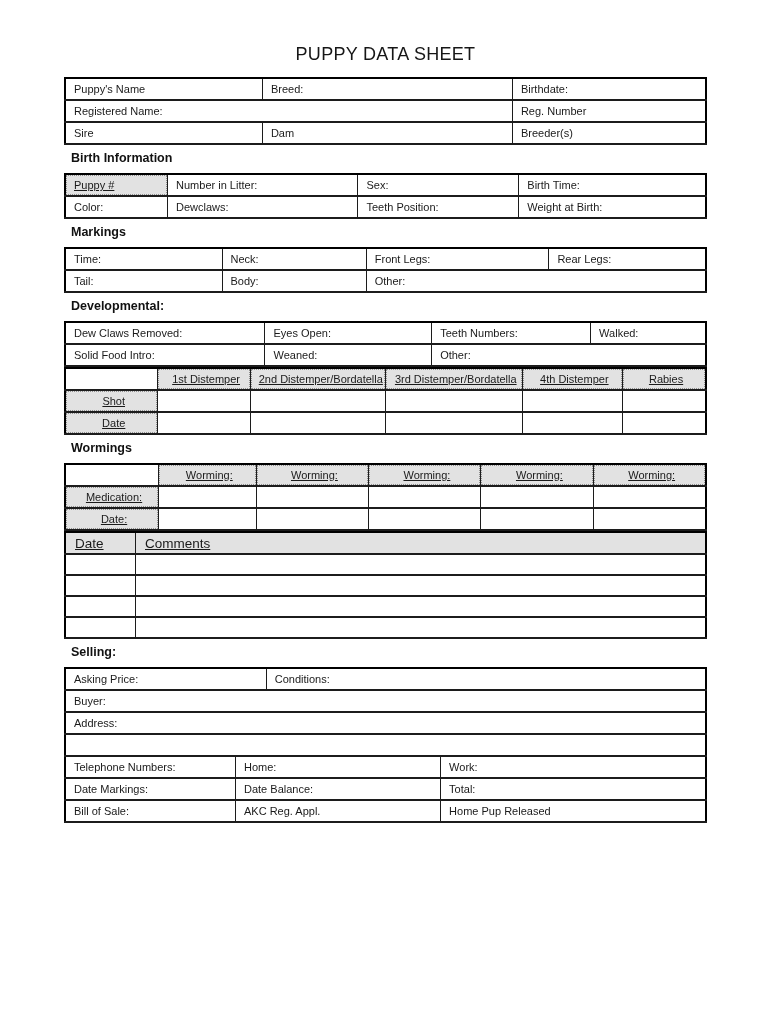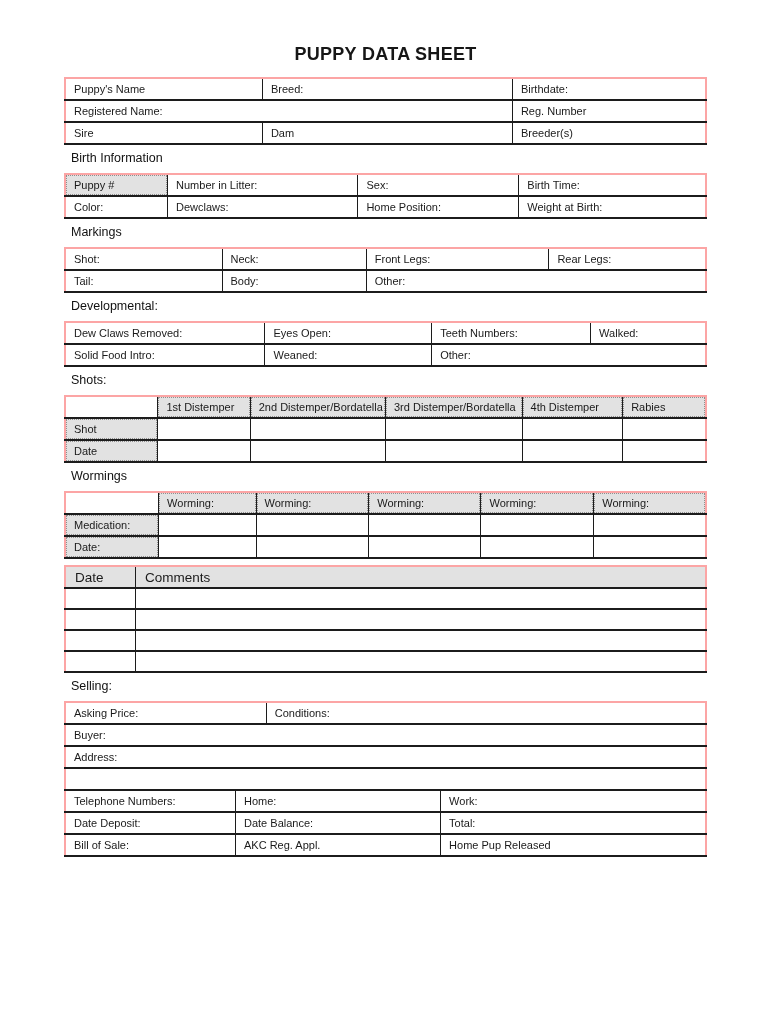--- a/index.html
+++ b/index.html
@@ -7,53 +7,53 @@
   body {
     width: 770px; height: 1024px;
     background: #ffffff;
     font-family: "Liberation Sans", "DejaVu Sans", sans-serif;
     color: #1a1a1a;
     overflow: hidden;
   }
   .sheet { padding: 44px 63px 0 64px; }
 
   .doc-title {
-    font-size: 18px; line-height: 20px; font-weight: bold;
+    font-size: 18px; line-height: 20px; font-weight: normal;
     text-align: center; margin: 0 0 13px 0; letter-spacing: 0.3px;
     color: #161616;
   }
 
   .section-heading {
-    font-size: 12.5px; font-weight: normal; color: #111;
+    font-size: 12.5px; font-weight: bold; color: #111;
     margin: 6px 0 7px 7px; line-height: 15px;
   }
 
   table.form {
     width: 100%; border-collapse: collapse; table-layout: fixed;
-    border: 2px solid #fca5a5;
-    margin-bottom: 6px;
+    border: 2px solid #000000;
+    margin-bottom: 0;
   }
   table.form td {
     position: relative;
     border: 1px solid #1c1c1c;
     border-bottom-width: 2px;
     height: 22px;
     padding: 0 4px 0 8px;
     font-size: 11px;
     vertical-align: middle;
     white-space: nowrap;
     overflow: hidden;
   }
-  td.shade { background: #e2e2e2; }
+  td.shade { background: #e2e2e2; text-decoration: underline; }
   
   td.shade.dotted::after {
     content: ""; position: absolute; inset: 0;
     border: 1px dotted #8f8f8f; pointer-events: none;
   }
-  td.center { text-align: left; padding: 0 2px; }
+  td.center { text-align: center; padding: 0 2px; }
   td.small { font-size: 9px; height: 18px; }
   td.spacer-row { height: 16px; }
   table.vet td { height: 21px; }
   table.vet td.vet-head { font-size: 13.5px; height: 22px; padding-left: 9px; }
 </style>
 </head>
 <body>
 
 <div class="sheet">
 
@@ -94,37 +94,37 @@
     <tbody>
       <tr>
         <td class="shade dotted"><span>Puppy #</span></td>
         <td><span>Number in Litter:</span></td>
         <td><span>Sex:</span></td>
         <td><span>Birth Time:</span></td>
       </tr>
       <tr>
         <td><span>Color:</span></td>
         <td><span>Dewclaws:</span></td>
-        <td><span>Home Position:</span></td>
+        <td><span>Teeth Position:</span></td>
         <td><span>Weight at Birth:</span></td>
       </tr>
     </tbody>
   </table>
 
   <h2 class="section-heading">Markings</h2>
   <table class="form">
     <colgroup>
         <col style="width:24.5%">
         <col style="width:22.5%">
         <col style="width:28.5%">
         <col style="width:24.5%">
       </colgroup>
     <tbody>
       <tr>
-        <td><span>Shot:</span></td>
+        <td><span>Time:</span></td>
         <td><span>Neck:</span></td>
         <td><span>Front Legs:</span></td>
         <td><span>Rear Legs:</span></td>
       </tr>
       <tr>
         <td><span>Tail:</span></td>
         <td><span>Body:</span></td>
         <td colspan="2"><span>Other:</span></td>
       </tr>
     </tbody>
@@ -146,21 +146,20 @@
         <td><span>Walked:</span></td>
       </tr>
       <tr>
         <td><span>Solid Food Intro:</span></td>
         <td><span>Weaned:</span></td>
         <td colspan="2"><span>Other:</span></td>
       </tr>
     </tbody>
   </table>
 
-  <h2 class="section-heading">Shots:</h2>
   <table class="form">
     <colgroup>
         <col style="width:14.5%">
         <col style="width:14.4%">
         <col style="width:21.1%">
         <col style="width:21.3%">
         <col style="width:15.7%">
         <col style="width:13%">
       </colgroup>
     <tbody>
@@ -279,21 +278,21 @@
       </tr>
       <tr>
         <td colspan="4" class="spacer-row"></td>
       </tr>
       <tr>
         <td><span>Telephone Numbers:</span></td>
         <td colspan="2"><span>Home:</span></td>
         <td><span>Work:</span></td>
       </tr>
       <tr>
-        <td><span>Date Deposit:</span></td>
+        <td><span>Date Markings:</span></td>
         <td colspan="2"><span>Date Balance:</span></td>
         <td><span>Total:</span></td>
       </tr>
       <tr>
         <td><span>Bill of Sale:</span></td>
         <td colspan="2"><span>AKC Reg. Appl.</span></td>
         <td><span>Home Pup Released</span></td>
       </tr>
     </tbody>
   </table>

